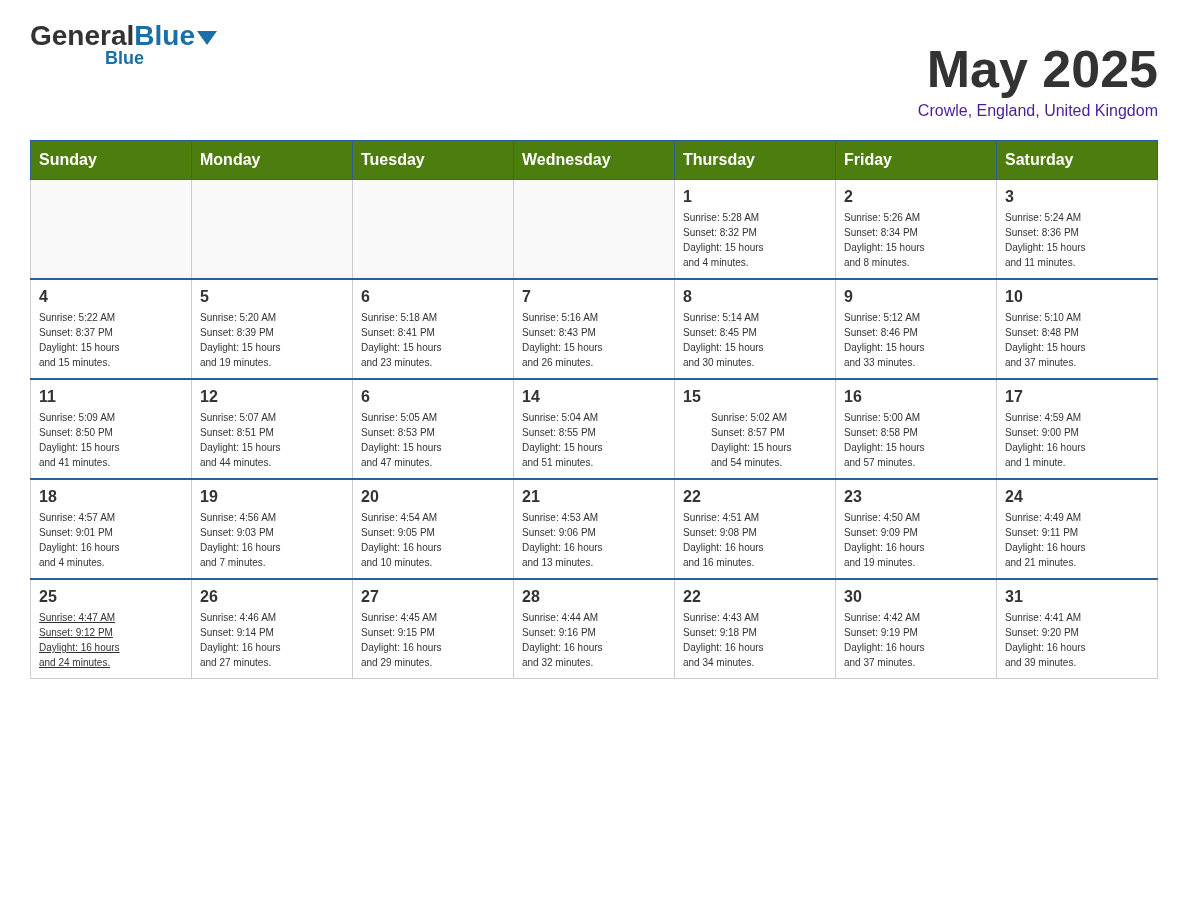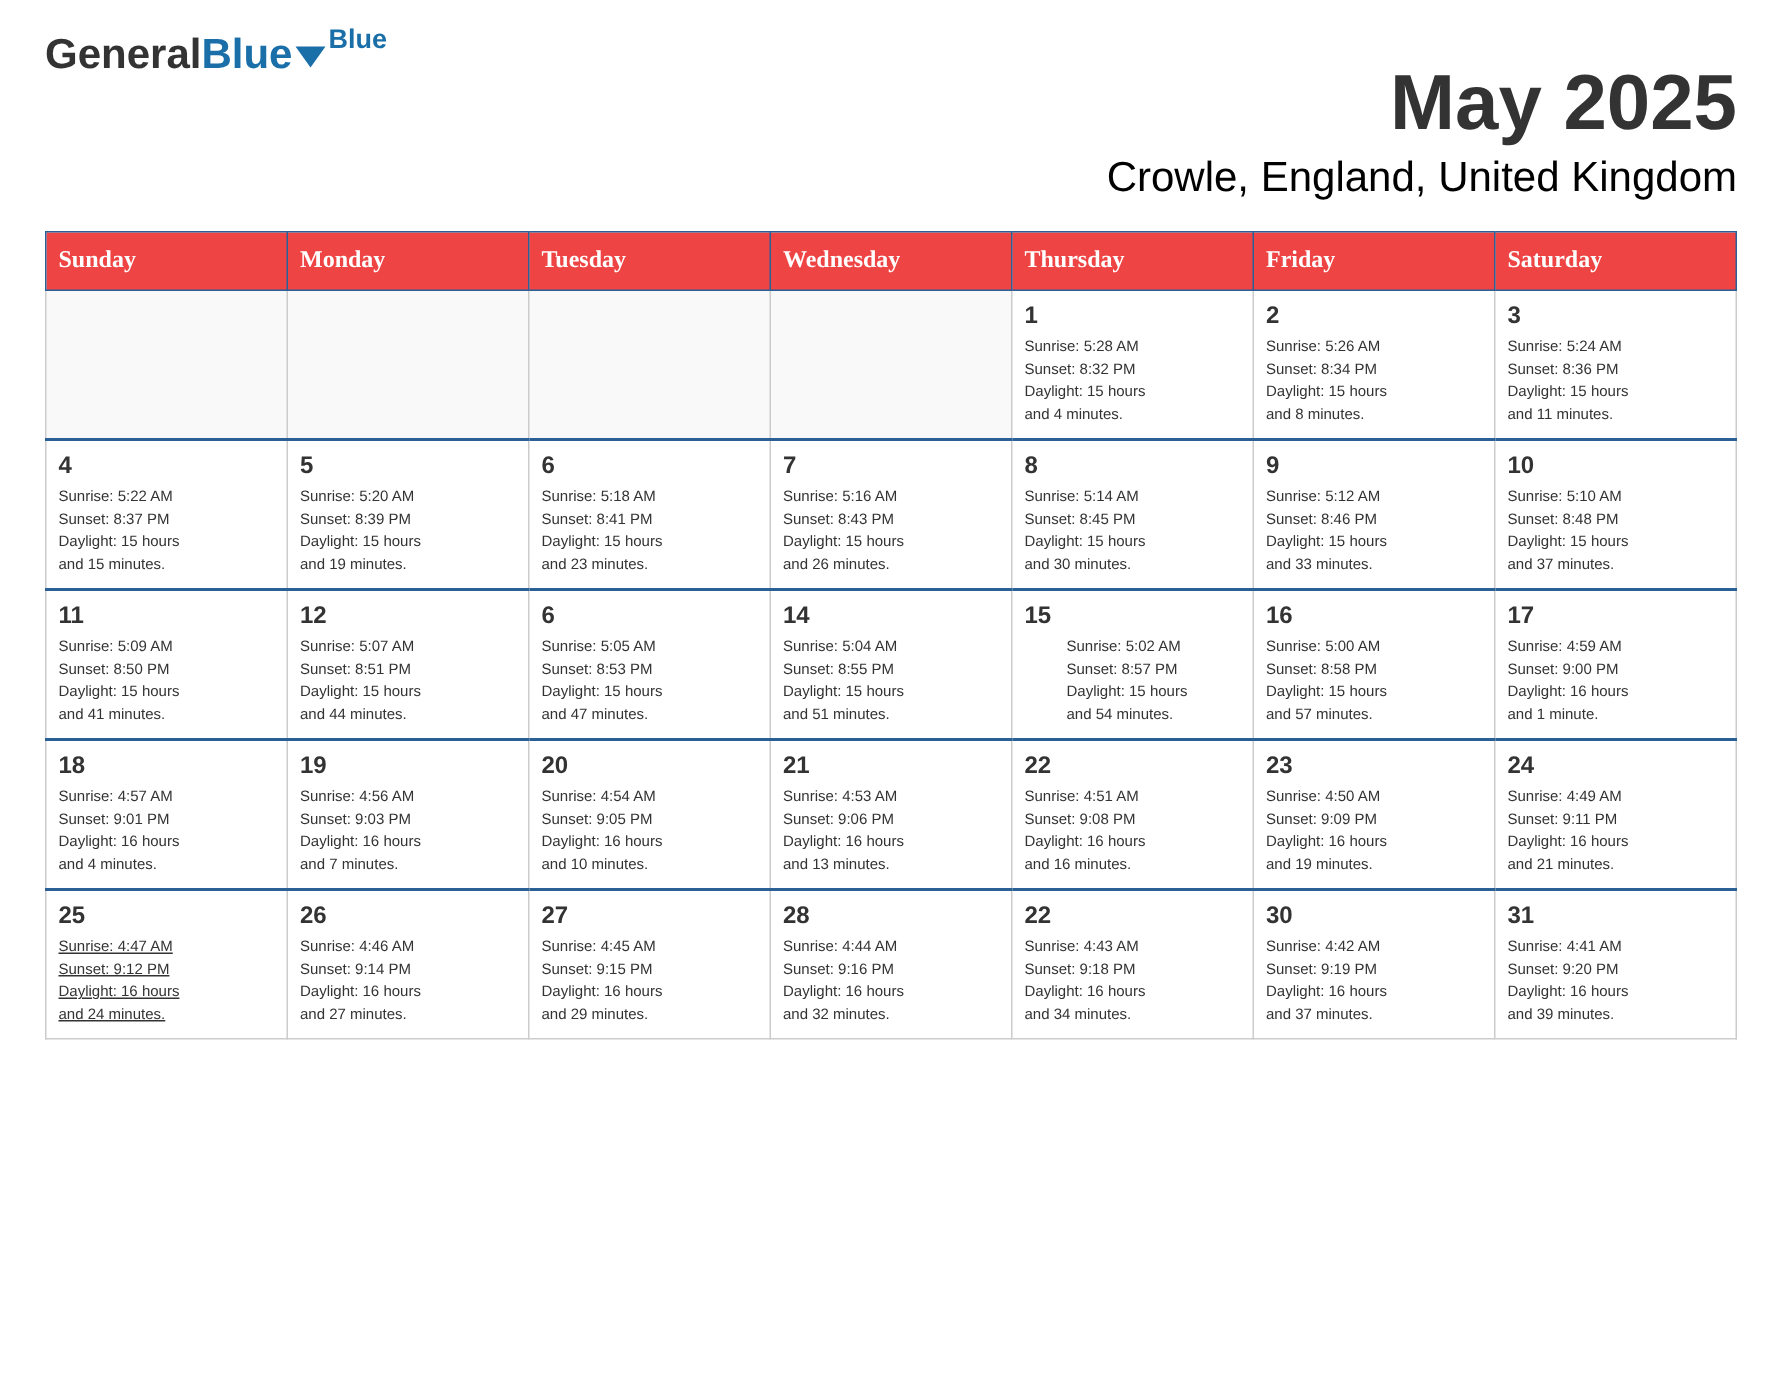--- a/index.html
+++ b/index.html
@@ -11,21 +11,22 @@
       min-height: 918px;
     }
     .header {
       display: flex;
       justify-content: space-between;
       align-items: flex-start;
       margin-bottom: 20px;
     }
     .logo {
       display: flex;
-      align-items: flex-start;
+      flex-direction: column;
+      align-items: center;
     }
     .logo-text {
       display: flex;
       align-items: center;
       font-size: 28px;
       font-weight: bold;
       color: #333;
     }
     .logo-general { color: #333; }
     .logo-blue { color: #1a6fa8; }
@@ -49,36 +50,35 @@
       text-align: right;
     }
     .month-title {
       font-size: 52px;
       font-weight: bold;
       color: #333;
       line-height: 1.1;
       margin-top: 21px;
     }
     .location {
-      font-size: 28px;
-      color: #000000;
+      font-size: 16px;
+      color: #4c1d95;
       margin-top: 4px;
     }
     .calendar {
       width: 100%;
       border-collapse: collapse;
     }
     .calendar th {
-      background-color: #ef4444;
+      background-color: #4d7c0f;
       color: #fff;
       padding: 10px 8px;
       text-align: left;
       font-size: 16px;
       border: 1px solid #2a6096;
-      font-family: Liberation Serif, serif;
     }
     .calendar td {
       vertical-align: top;
       padding: 8px;
       border: 1px solid #ccc;
       width: calc(100% / 7);
       min-height: 100px;
       font-size: 13px;
       color: #333;
       background: #fff;

